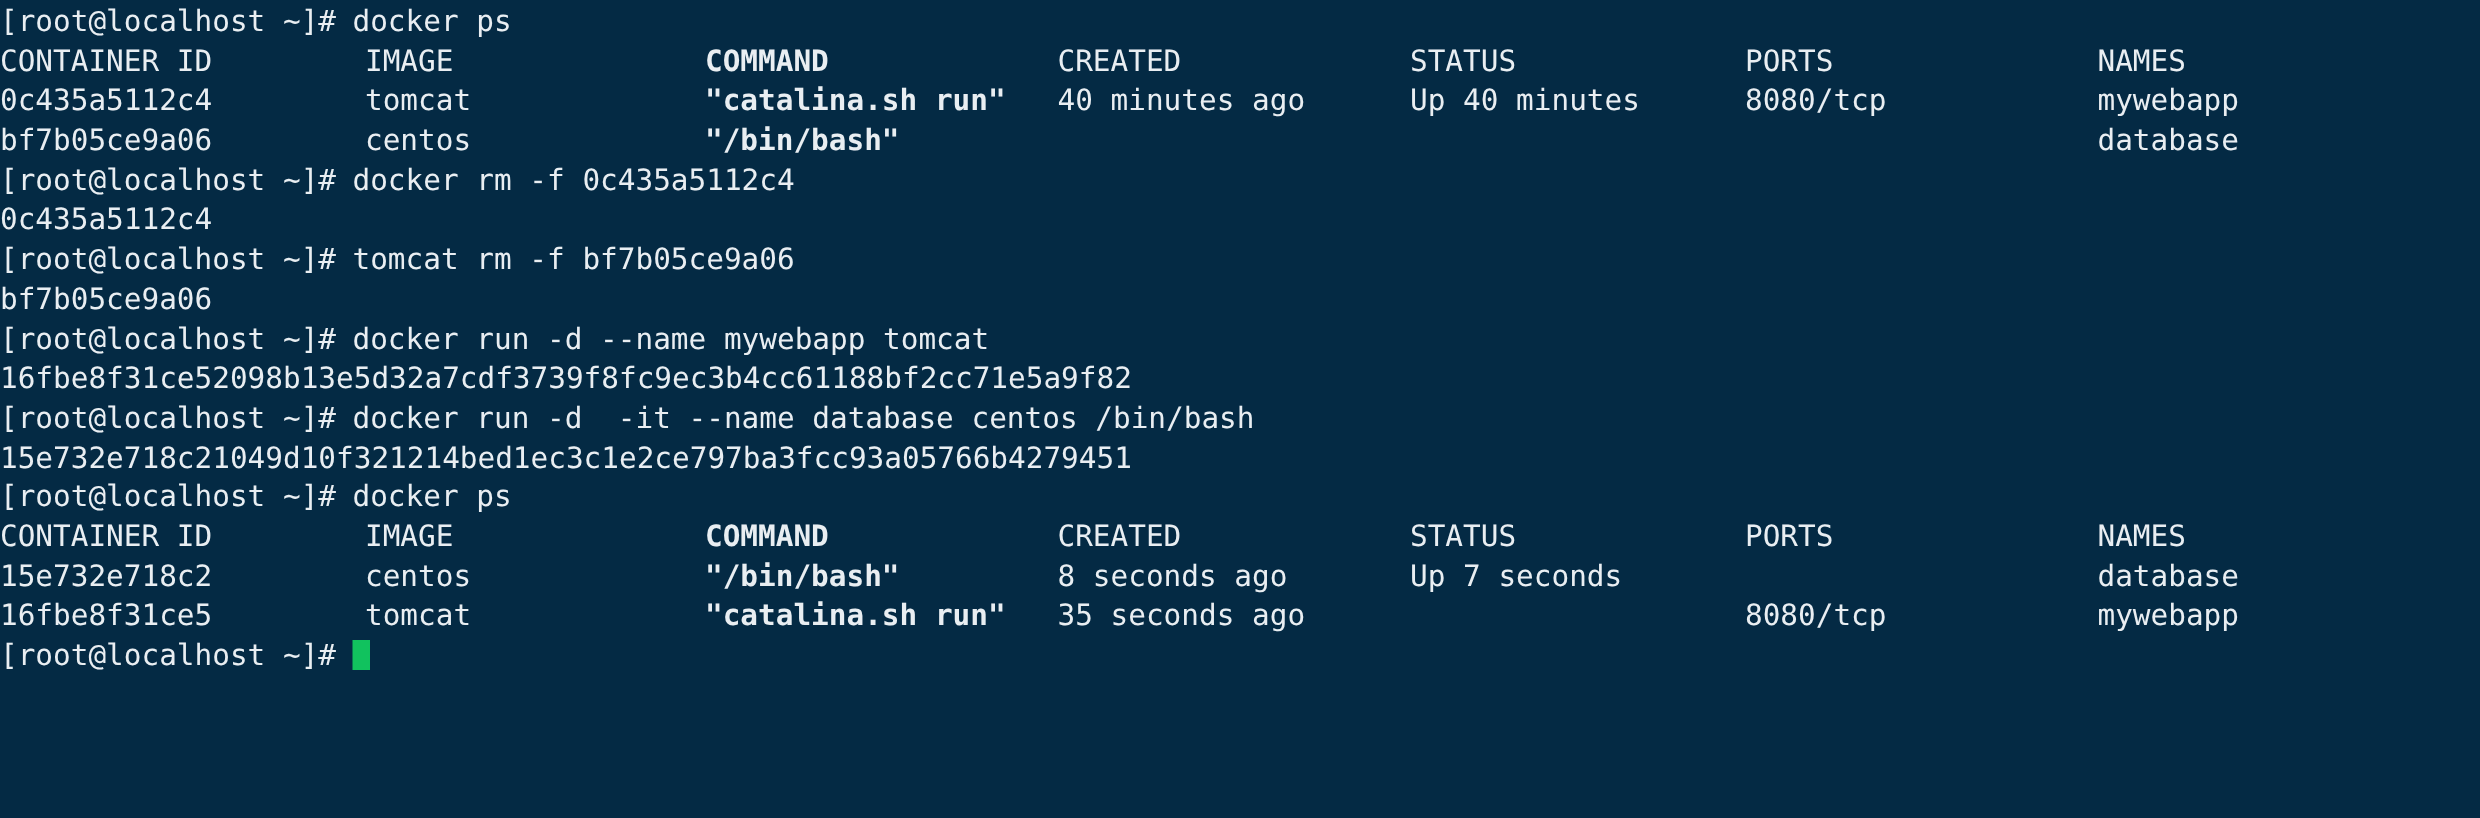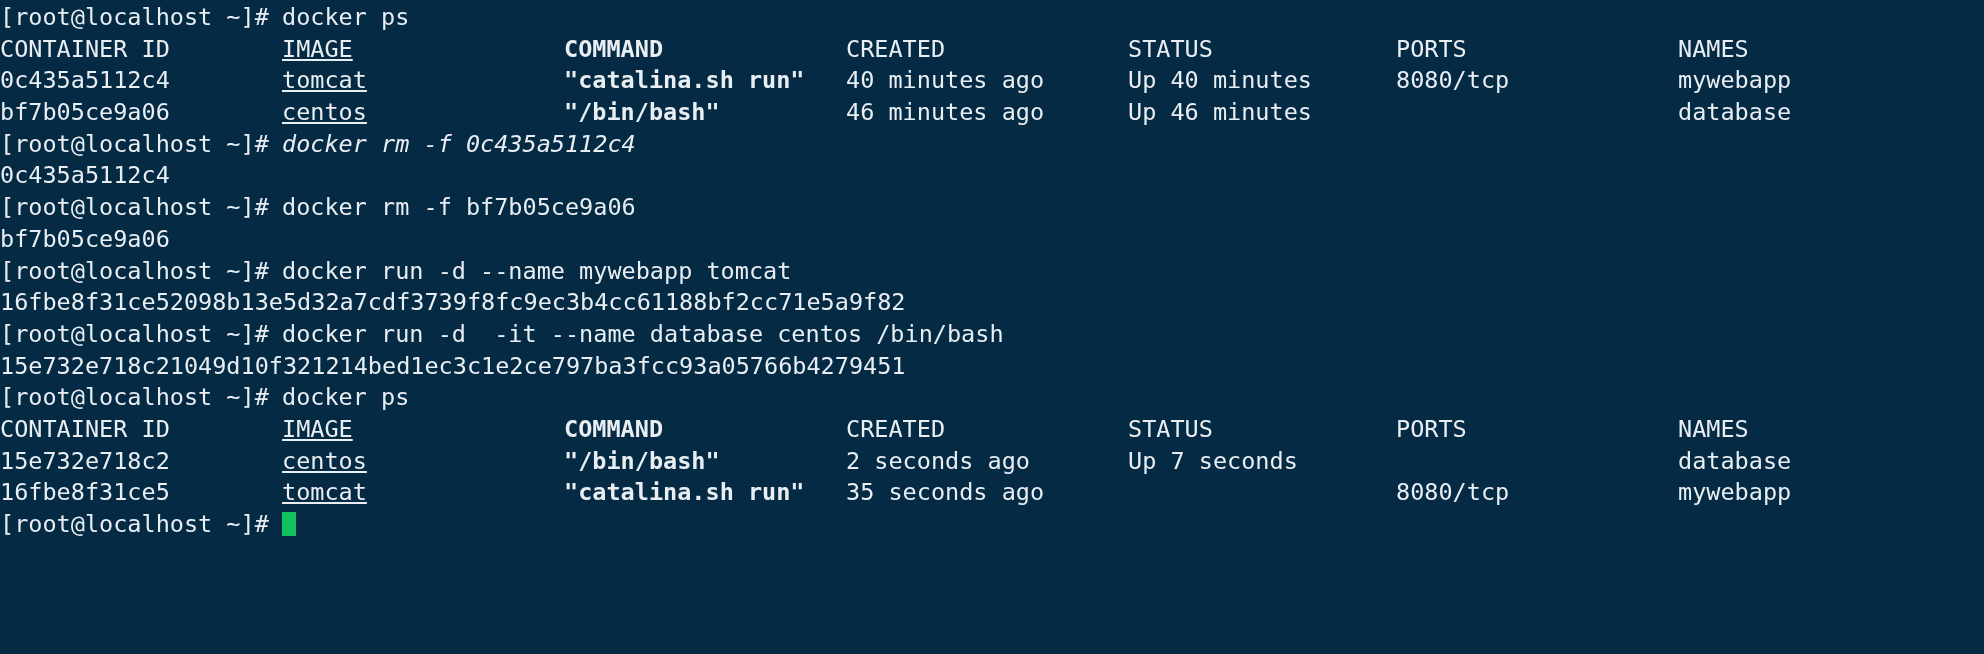--- a/index.html
+++ b/index.html
@@ -33,21 +33,21 @@
   .cell {
     position: absolute;
     top: 0;
     white-space: pre;
     font-family: "DejaVu Sans Mono", "Liberation Mono", monospace;
     font-size: 23.5px;
     line-height: 31.7px;
     color: #e9eef2;
   }
   .c0  { left: 0px; }
-  .c1  { left: 282px; text-decoration: underline; }
+  .c1  { left: 292px; }
   .c2  { left: 564px; font-weight: bold; }
   .c3  { left: 846px; }
   .c4  { left: 1128px; }
   .c5  { left: 1396px; }
   .c6  { left: 1678px; text-align: right; }
   .cursor {
     display: inline-block;
     width: 14px;
     height: 24px;
     background: #11c25e;
@@ -82,38 +82,36 @@
       <span class="cell c3">40 minutes ago</span>
       <span class="cell c4">Up 40 minutes</span>
       <span class="cell c5">8080/tcp</span>
       <span class="cell c6">mywebapp</span>
     </div>
 
     <div class="row">
       <span class="cell c0">bf7b05ce9a06</span>
       <span class="cell c1">centos</span>
       <span class="cell c2">"/bin/bash"</span>
-      <span class="cell c3">46 minutes ago</span>
-      <span class="cell c4">Up 46 minutes</span>
       <span class="cell c5"></span>
       <span class="cell c6">database</span>
     </div>
 
     <div class="row">
       <span class="cell c0">[root@localhost ~]# </span>
-      <span class="cell" style="left:282px;font-style:italic;">docker rm -f 0c435a5112c4</span>
+      <span class="cell" style="left:282px;">docker rm -f 0c435a5112c4</span>
     </div>
 
     <div class="row">
       <span class="cell c0">0c435a5112c4</span>
     </div>
 
     <div class="row">
       <span class="cell c0">[root@localhost ~]# </span>
-      <span class="cell" style="left:282px;">docker rm -f bf7b05ce9a06</span>
+      <span class="cell" style="left:282px;">tomcat rm -f bf7b05ce9a06</span>
     </div>
 
     <div class="row">
       <span class="cell c0">bf7b05ce9a06</span>
     </div>
 
     <div class="row">
       <span class="cell c0">[root@localhost ~]# </span>
       <span class="cell" style="left:282px;">docker run -d --name mywebapp tomcat</span>
     </div>
@@ -143,21 +141,21 @@
       <span class="cell c3">CREATED</span>
       <span class="cell c4">STATUS</span>
       <span class="cell c5">PORTS</span>
       <span class="cell c6">NAMES</span>
     </div>
 
     <div class="row">
       <span class="cell c0">15e732e718c2</span>
       <span class="cell c1">centos</span>
       <span class="cell c2">"/bin/bash"</span>
-      <span class="cell c3">2 seconds ago</span>
+      <span class="cell c3">8 seconds ago</span>
       <span class="cell c4">Up 7 seconds</span>
       <span class="cell c5"></span>
       <span class="cell c6">database</span>
     </div>
 
     <div class="row">
       <span class="cell c0">16fbe8f31ce5</span>
       <span class="cell c1">tomcat</span>
       <span class="cell c2">"catalina.sh run"</span>
       <span class="cell c3">35 seconds ago</span>

